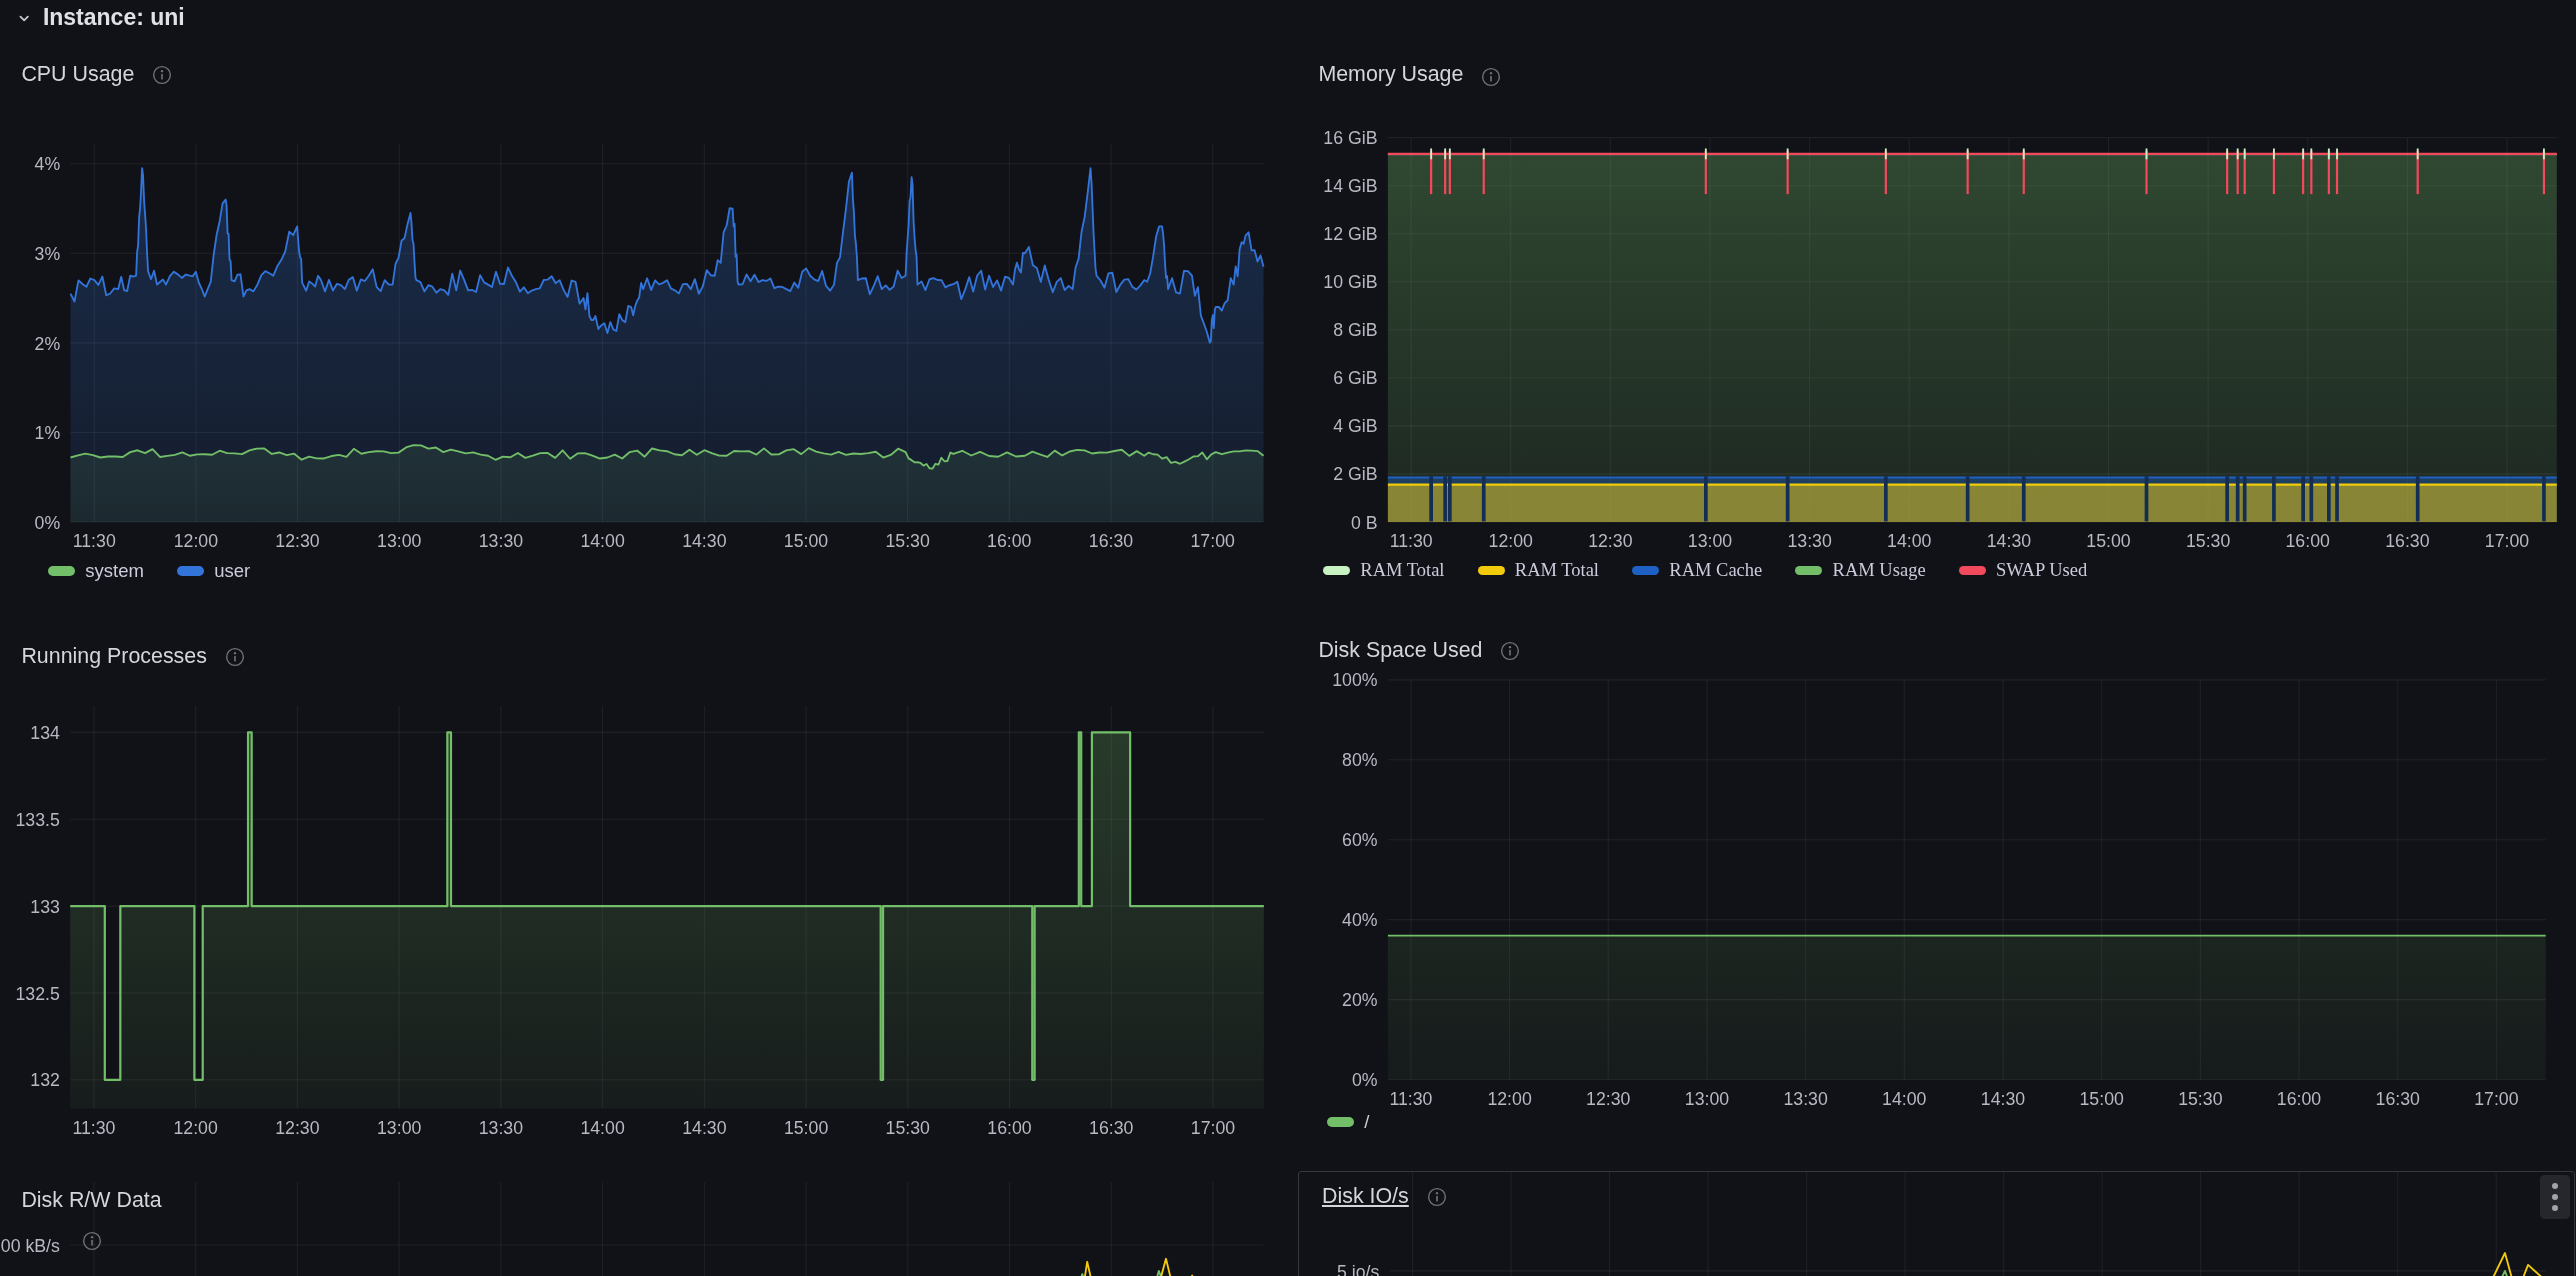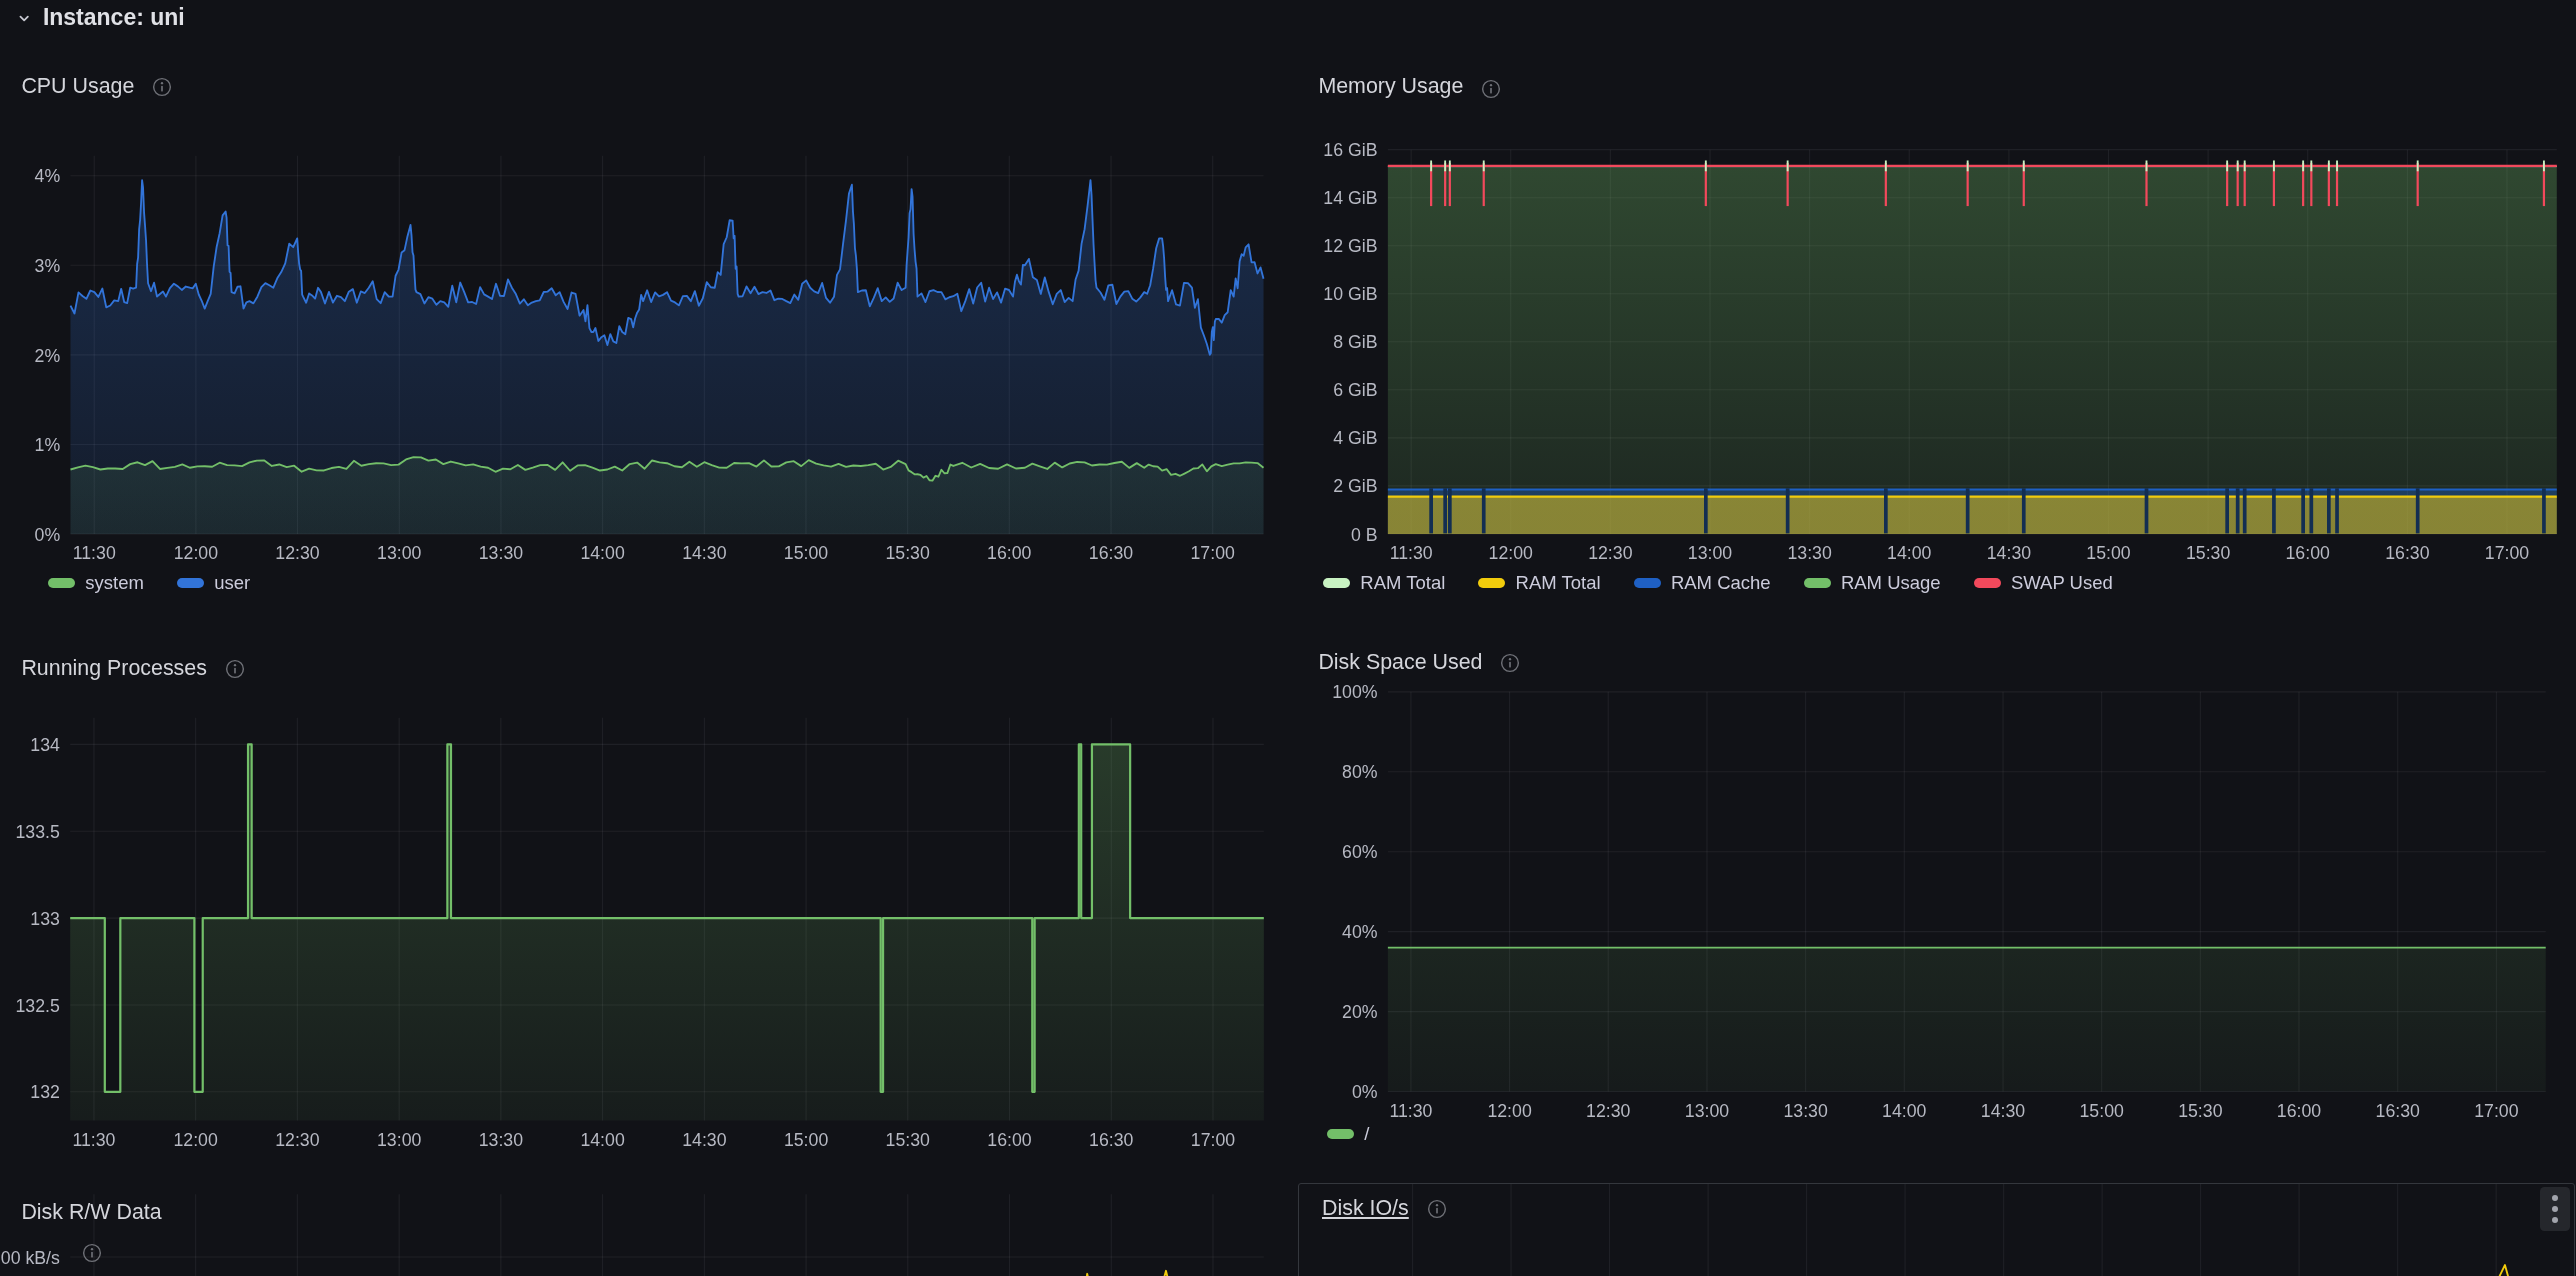--- a/index.html
+++ b/index.html
@@ -1,21 +1,21 @@
 <!DOCTYPE html>
 <html style="font-size:12px"><head>
 <meta charset="utf-8">
 <style>
   html,body{margin:0;padding:0;background:#111217;}
   #page{position:relative;width:2576px;height:1277px;background:#111217;overflow:hidden;
         font-family:"Liberation Sans",sans-serif;color:#ccccdc;}
   .row-header{position:absolute;left:16.3px;top:4.4px;display:flex;align-items:center;gap:10.3px;cursor:pointer;}
   .row-header .chev{display:flex;align-items:center;}
   .row-header .row-label{font-size:23px;font-weight:700;color:#e0e1e6;}
-  .panel{position:absolute;margin-top:12px;}
+  .panel{position:absolute;}
   .panel.bordered{border:0.7px solid #34373d;border-radius:3px;background:#111217;}
   .panel-title{position:absolute;left:0;display:flex;align-items:center;gap:18px;padding-left:21.4px;
                font-size:21.4px;font-weight:500;color:#d5d6dc;cursor:pointer;white-space:nowrap;}
   .panel-title .info{display:flex;align-items:center;opacity:.75;}
   svg.chart{position:absolute;left:0;display:block;}
   svg text{font-family:"Liberation Sans",sans-serif;}
   .legend{position:absolute;display:flex;align-items:center;gap:33px;font-size:18.5px;color:#ccccdc;}
   .legend .item{display:flex;align-items:center;gap:10.3px;cursor:pointer;}
   .legend .swatch{width:27px;height:9.6px;border-radius:5.2px;display:inline-block;}
   .kebab{position:absolute;top:3px;right:4.4px;width:30px;height:44px;border-radius:4.4px;background:#25272c;
@@ -238,21 +238,21 @@
         <line x1="1273.114" x2="1273.114" y1="31.625" y2="46.25" stroke="#c8f2c2" stroke-width="2.5"></line>
         <line x1="1282.606" x2="1282.606" y1="31.625" y2="46.25" stroke="#c8f2c2" stroke-width="2.5"></line>
         <line x1="1322.156" x2="1322.156" y1="31.625" y2="46.25" stroke="#c8f2c2" stroke-width="2.5"></line>
         <line x1="1361.7060000000001" x2="1361.7060000000001" y1="31.625" y2="46.25" stroke="#c8f2c2" stroke-width="2.5"></line>
         <line x1="1372.78" x2="1372.78" y1="31.625" y2="46.25" stroke="#c8f2c2" stroke-width="2.5"></line>
         <line x1="1396.51" x2="1396.51" y1="31.625" y2="46.25" stroke="#c8f2c2" stroke-width="2.5"></line>
         <line x1="1407.584" x2="1407.584" y1="31.625" y2="46.25" stroke="#c8f2c2" stroke-width="2.5"></line>
         <line x1="1516.742" x2="1516.742" y1="31.625" y2="46.25" stroke="#c8f2c2" stroke-width="2.5"></line>
         <line x1="1687.598" x2="1687.598" y1="31.625" y2="46.25" stroke="#c8f2c2" stroke-width="2.5"></line>
       </svg>
-    <div class="legend" style="left:26px;top:505px;">
+    <div class="legend" style="left:26px;top:505px;font-family:Liberation Serif, serif;">
         <span class="item">
           <span class="swatch" style="background: rgb(200, 242, 194);"></span>
           <span>RAM Total</span>
         </span>
         <span class="item">
           <span class="swatch" style="background: rgb(242, 204, 12);"></span>
           <span>RAM Total</span>
         </span>
         <span class="item">
           <span class="swatch" style="background: rgb(31, 96, 196);"></span>

